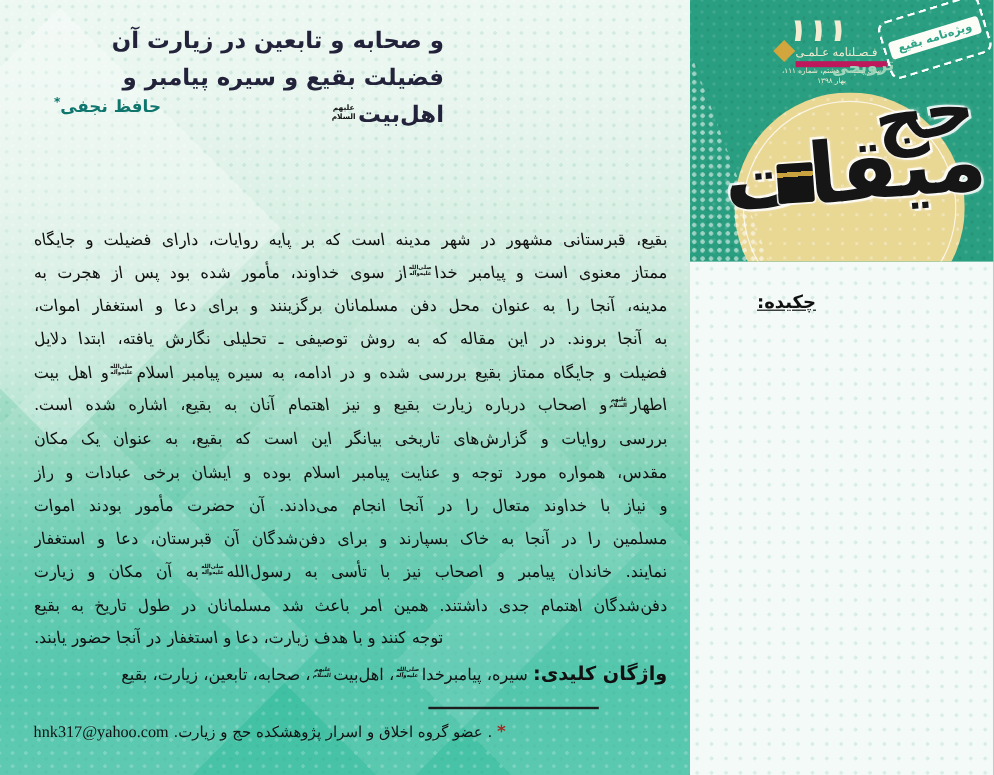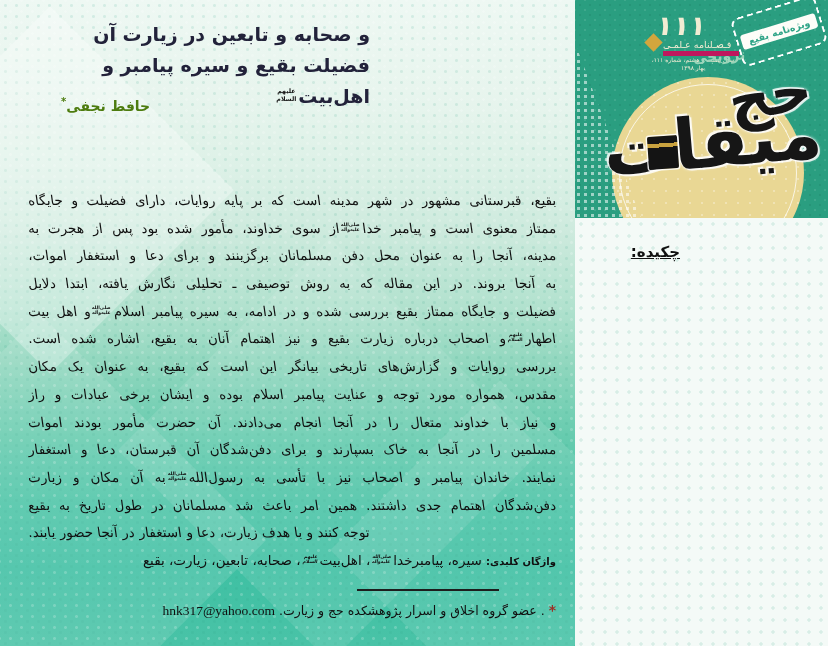--- a/index.html
+++ b/index.html
@@ -121,22 +121,22 @@
   #stamp-label{
     background:#fdfdf8;border-radius:3px;padding:2px 7px;
     font-size:9.5px;font-weight:700;color:#2fa487;direction:rtl;white-space:nowrap;
   }
   
   #title-block{
     position:absolute;left:40px;top:19px;width:330px;direction:rtl;text-align:right;
     font-weight:700;font-size:19px;color:#22223a;line-height:31px;
   }
   #author-line{
-    position:absolute;left:45px;top:96px;direction:rtl;
-    font-weight:700;font-size:14px;color:#4d7c0f;margin-left:16px;
+    position:absolute;left:45px;top:80px;direction:rtl;
+    font-weight:700;font-size:14px;color:#0f766e;
   }
   #author-line sup{font-size:10px;}
   #abstract-body{
     position:absolute;left:28px;top:187px;width:528px;direction:rtl;
     font-size:13.5px;color:#101010;
   }
   .abs-line{
     text-align:justify;text-align-last:justify;
     line-height:27.7px;height:27.7px;white-space:nowrap;
     transform:skewX(8deg);
@@ -146,27 +146,27 @@
     display:inline-block;vertical-align:middle;margin:0 2px;
     font-size:4.6px;line-height:1.15;font-weight:700;color:#111;
     text-align:center;transform:translateY(-2px) skewX(-8deg);white-space:normal;
   }
   .hon span{display:block;}
   .hon-lg{font-size:6.2px;transform:translateY(-3px);}
   #keywords-line{
     position:absolute;left:28px;top:552px;width:528px;direction:rtl;text-align:right;
     font-size:13.5px;color:#101010;white-space:nowrap;
   }
-  #keywords-label{font-weight:700;font-size:10px;}
+  #keywords-label{font-weight:700;font-size:16px;}
   #keywords-text{display:inline;transform:skewX(8deg);}
   #footnote-rule{
     position:absolute;left:357px;top:589px;width:142px;height:2px;background:#1d1d1d;
   }
   #footer-line{
-    position:absolute;left:28px;top:602px;width:528px;direction:rtl;text-align:right;
+    position:absolute;left:28px;top:602px;width:528px;direction:rtl;text-align:left;
     font-size:12.5px;color:#101010;
   }
   #footnote-mark{color:#9c2f26;font-weight:700;font-size:14px;}
   #footnote-email{
     direction:ltr;unicode-bidi:embed;
     font-family:"Liberation Serif",serif;font-size:13.5px;
   }
 </style>
 </head>
 <body>

